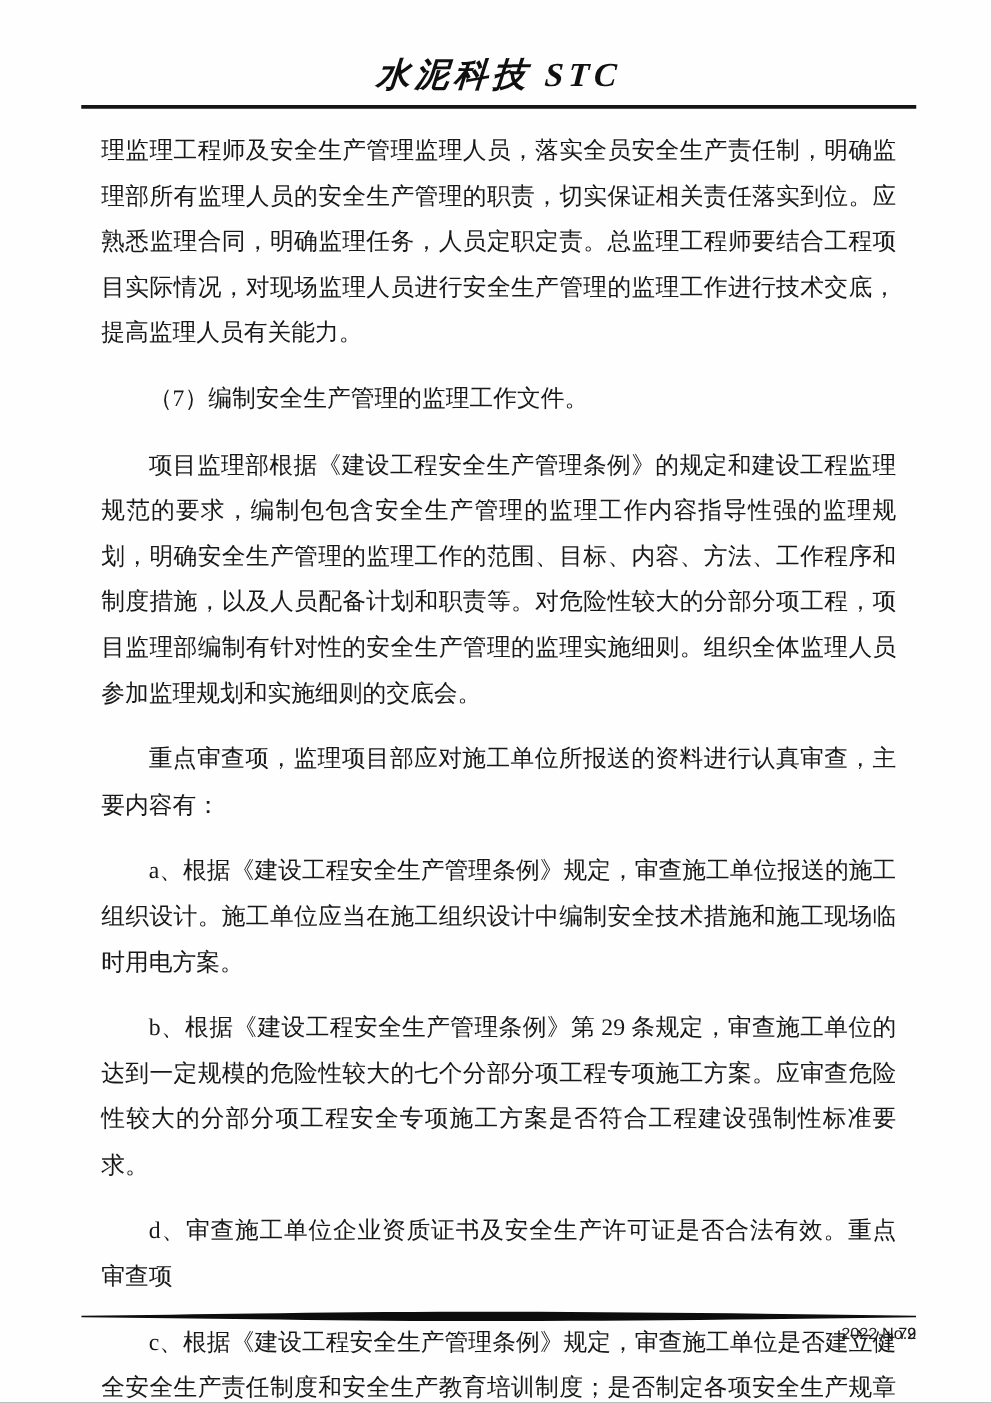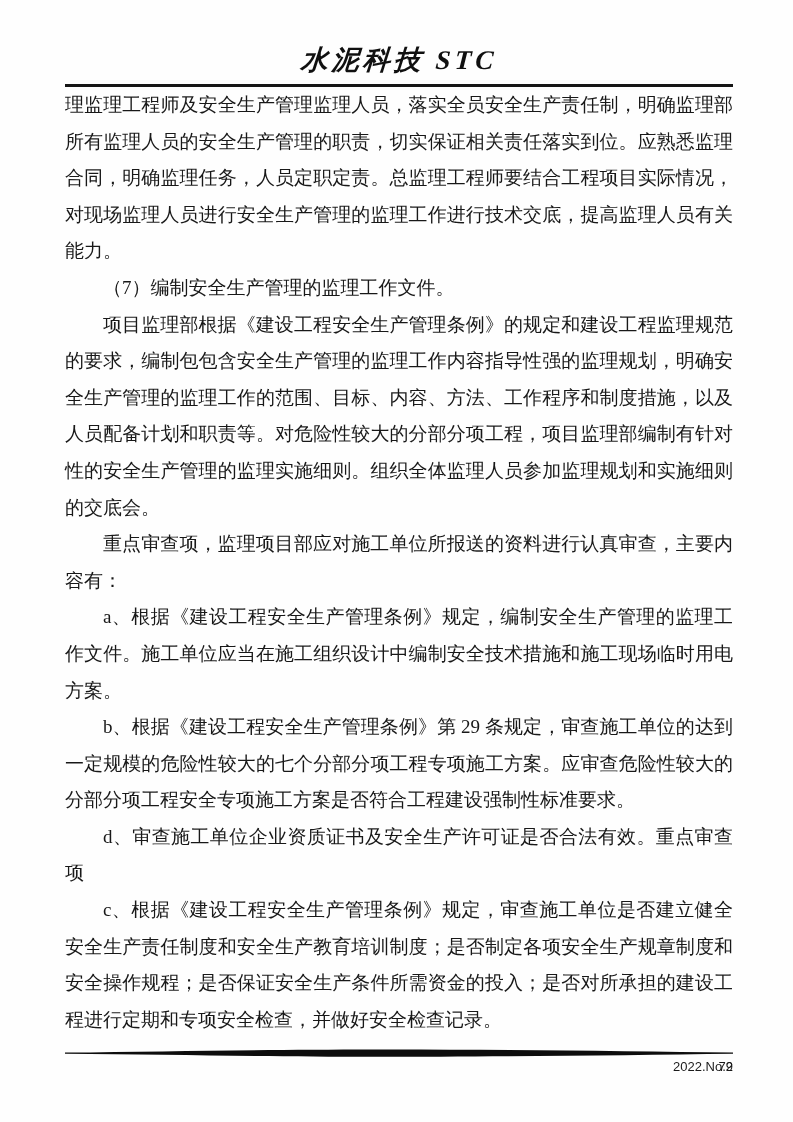--- a/index.html
+++ b/index.html
@@ -47,21 +47,21 @@
     position: absolute;
     top: 87px;
     left: 65px;
     width: 668px;
     font-size: 19px;
     line-height: 36.6px;
     text-align: justify;
     color: #181818;
   }
   .body-text p.para {
-    margin: 0;
+    margin: 16px;
     padding: 0;
     text-indent: 2em;
   }
   .body-text p.para.no-indent {
     text-indent: 0;
   }
   
   .footer {
     position: absolute;
     left: 65px;
@@ -110,21 +110,21 @@
 
       <p class="para no-indent">理监理工程师及安全生产管理监理人员，落实全员安全生产责任制，明确监理部所有监理人员的安全生产管理的职责，切实保证相关责任落实到位。应熟悉监理合同，明确监理任务，人员定职定责。总监理工程师要结合工程项目实际情况，对现场监理人员进行安全生产管理的监理工作进行技术交底，提高监理人员有关能力。</p>
 
       <p class="para">（7）编制安全生产管理的监理工作文件。</p>
 
       <p class="para">项目监理部根据《建设工程安全生产管理条例》的规定和建设工程监理规范的要求，编制包包含安全生产管理的监理工作内容指导性强的监理规划，明确安全生产管理的监理工作的范围、目标、内容、方法、工作程序和制度措施，以及人员配备计划和职责等。对危险性较大的分部分项工程，项目监理部编制有针对性的安全生产管理的监理实施细则。组织全体监理人员参加监理规划和实施细则的交底会。</p>
 
 
       <p class="para">重点审查项，监理项目部应对施工单位所报送的资料进行认真审查，主要内容有：</p>
 
-      <p class="para">a、根据《建设工程安全生产管理条例》规定，编制安全生产管理的监理工作文件。施工单位应当在施工组织设计中编制安全技术措施和施工现场临时用电方案。</p>
+      <p class="para">a、根据《建设工程安全生产管理条例》规定，审查施工单位报送的施工组织设计。施工单位应当在施工组织设计中编制安全技术措施和施工现场临时用电方案。</p>
 
       <p class="para">b、根据《建设工程安全生产管理条例》第 29 条规定，审查施工单位的达到一定规模的危险性较大的七个分部分项工程专项施工方案。应审查危险性较大的分部分项工程安全专项施工方案是否符合工程建设强制性标准要求。</p>
 
       <p class="para">d、审查施工单位企业资质证书及安全生产许可证是否合法有效。重点审查项</p>
 
       <p class="para">c、根据《建设工程安全生产管理条例》规定，审查施工单位是否建立健全安全生产责任制度和安全生产教育培训制度；是否制定各项安全生产规章制度和安全操作规程；是否保证安全生产条件所需资金的投入；是否对所承担的建设工程进行定期和专项安全检查，并做好安全检查记录。</p>
     </div>
 
   <div class="footer">
     <svg class="footer-rule" viewBox="0 0 668 10" preserveAspectRatio="none">

